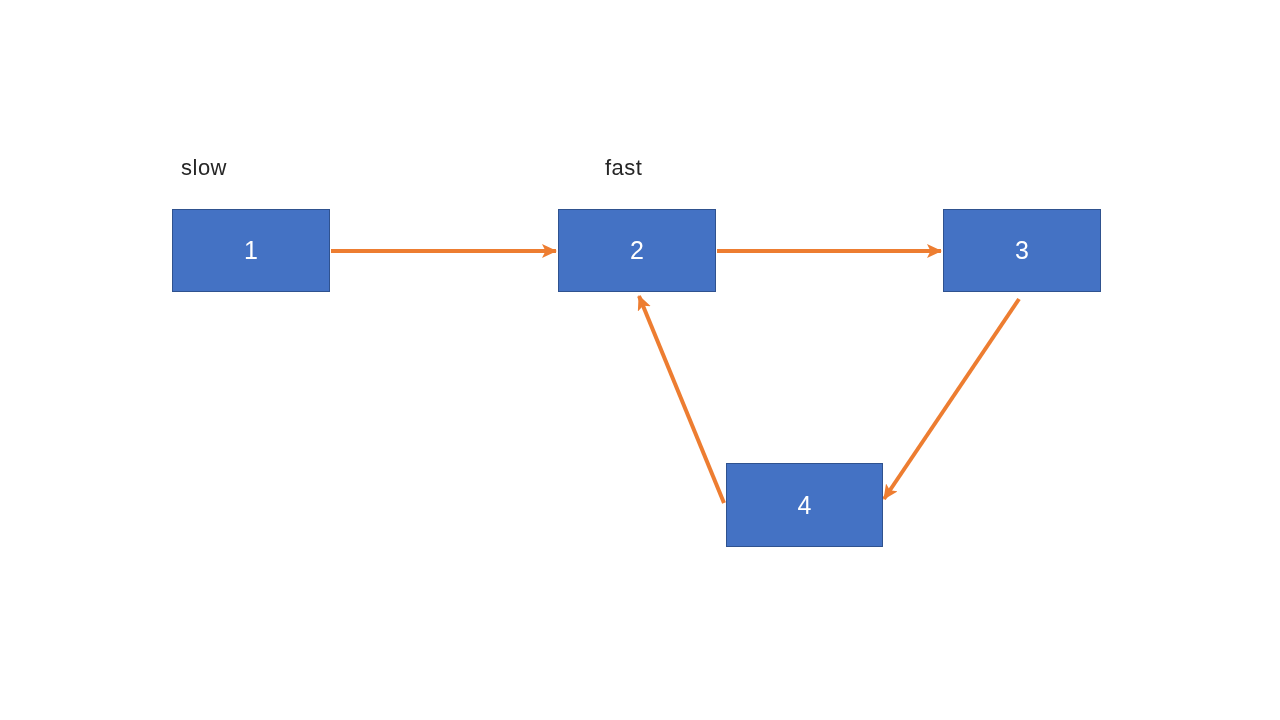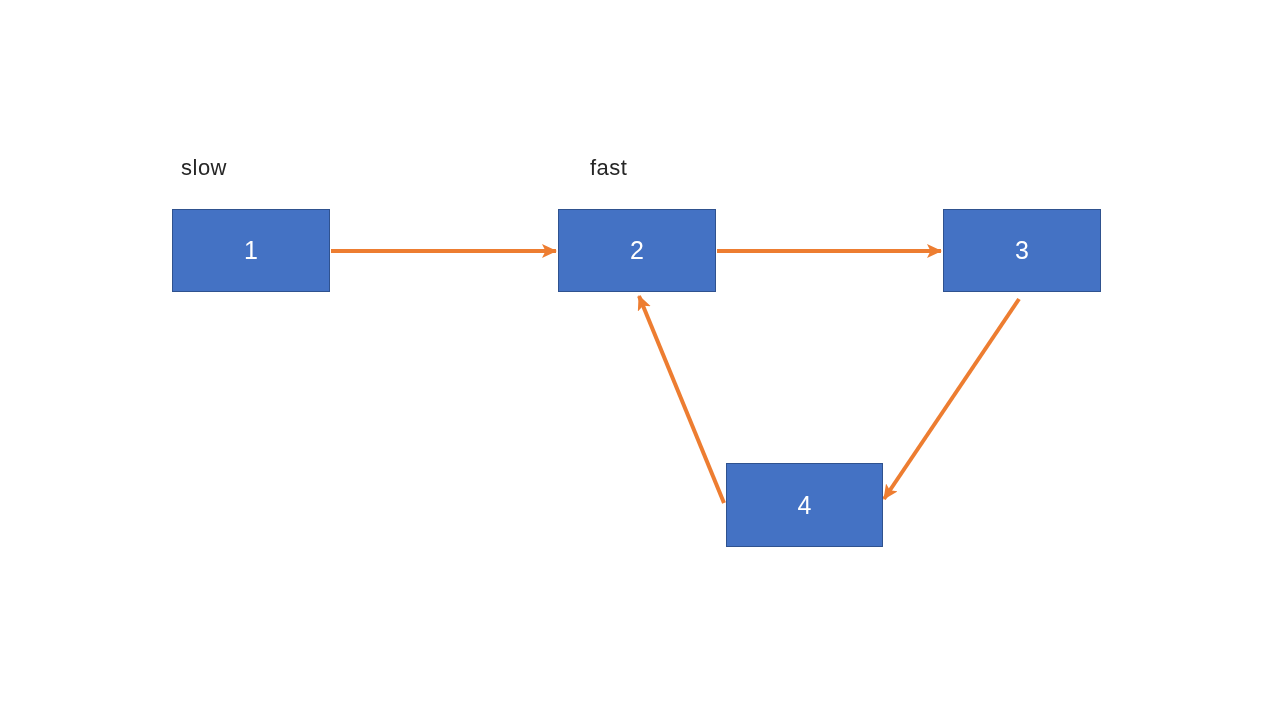--- a/index.html
+++ b/index.html
@@ -56,21 +56,21 @@
   .node-3 { left: 943px; top: 209px; }
   .node-4 { left: 726px; top: 463px; width: 157px; height: 84px; }
   .pointer-label {
     position: absolute;
     color: var(--label-text);
     font-size: 22px;
     font-weight: 300;
     letter-spacing: 0.5px;
   }
   .label-slow { left: 181px; top: 155px; }
-  .label-fast { left: 590px; top: 155px; }
+  .label-fast { left: 605px; top: 155px; }
 </style>
 </head>
 <body>
 
 <div class="canvas">
 
   <svg class="edge-layer" viewBox="0 0 1280 720" xmlns="http://www.w3.org/2000/svg">
     <defs>
       <marker id="arrow-head" markerUnits="userSpaceOnUse" markerWidth="16" markerHeight="16" refX="14" refY="7" orient="auto">
         <path class="arrowhead" d="M0,0 L15,7 L0,14 L3.5,7 z"></path>

